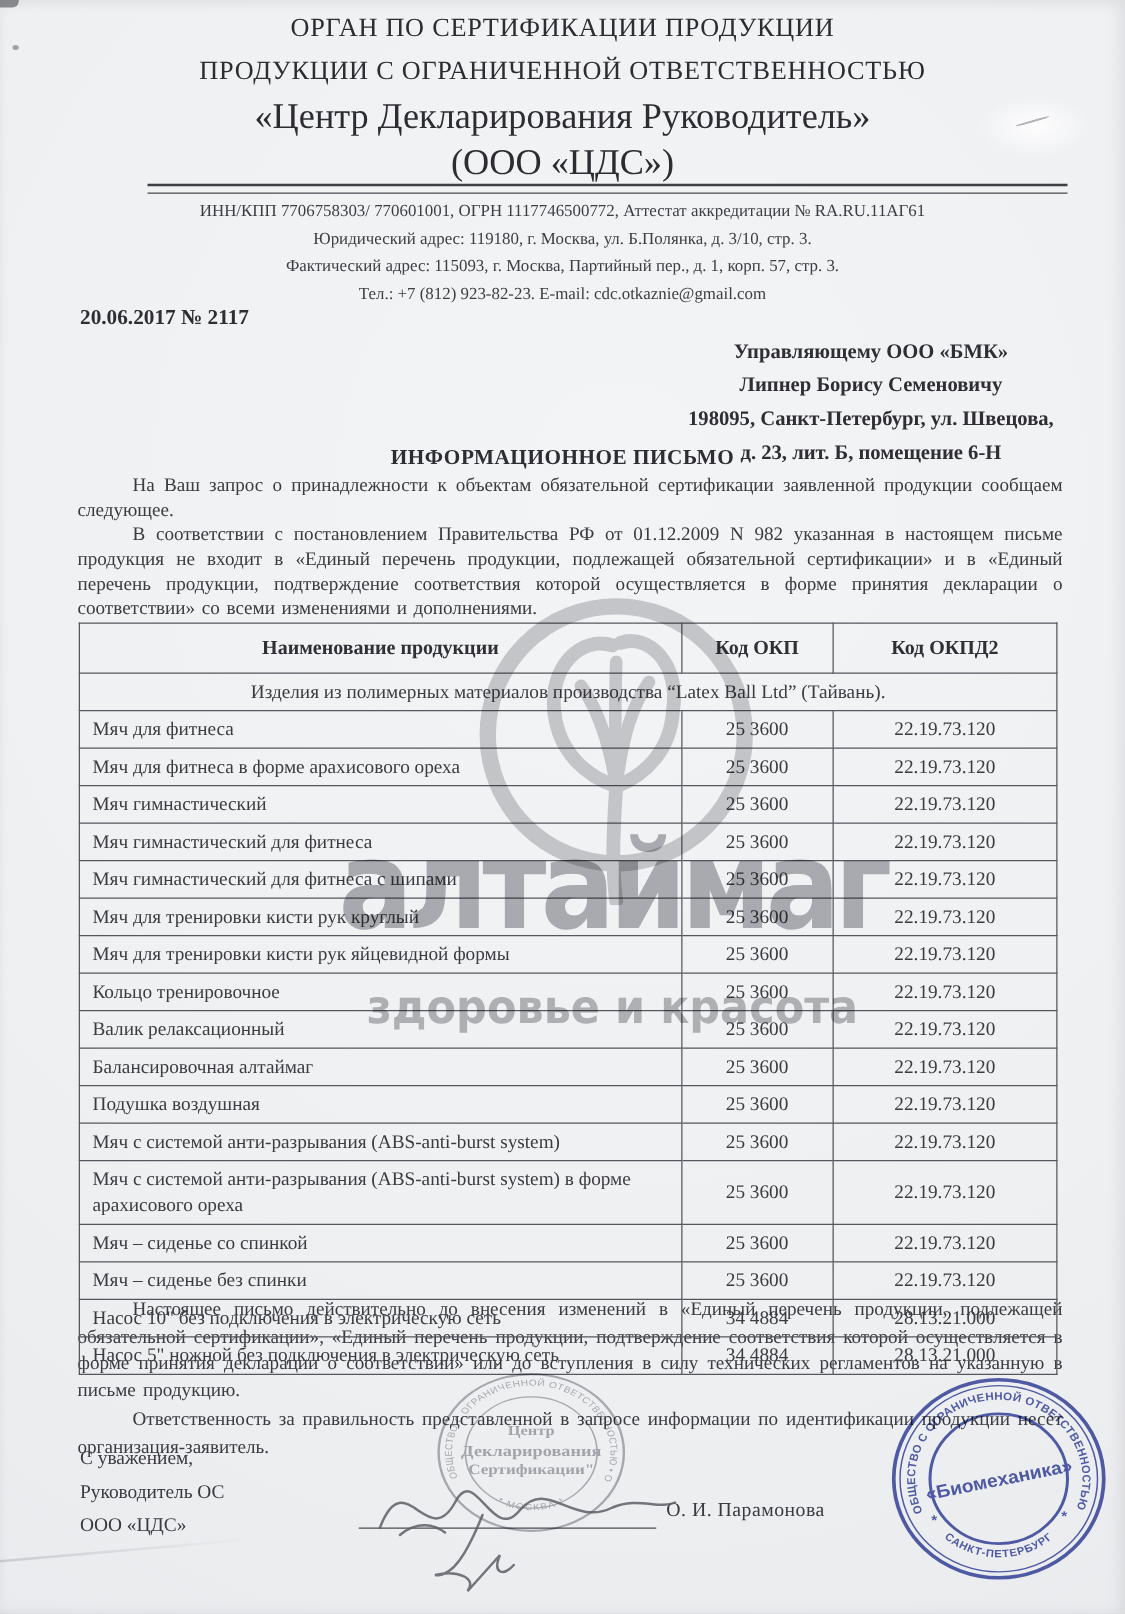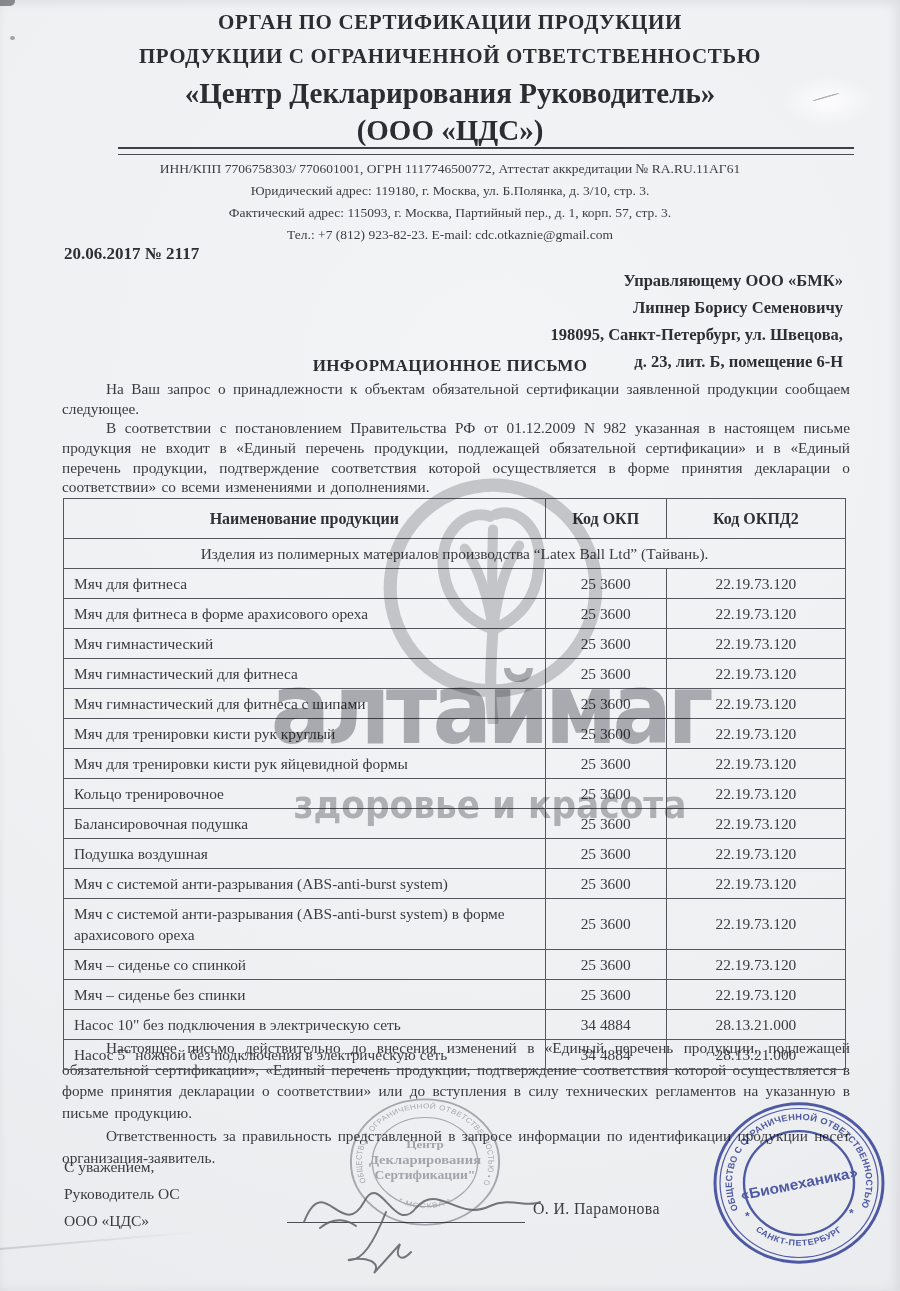--- a/index.html
+++ b/index.html
@@ -4,31 +4,31 @@
 <style>
   html,body{margin:0;padding:0;background:#d8d9dc;}
   .page{
     position:relative;width:900px;height:1291px;margin:0 auto;overflow:hidden;
     background:radial-gradient(120% 90% at 55% 30%, #f3f4f6 0%, #eff0f2 55%, #e9eaed 100%);
     box-shadow:inset -5px 0 12px rgba(40,40,55,.06), inset 0 4px 10px rgba(40,40,55,.04);
     font-family:"Liberation Serif","DejaVu Serif",serif;color:#37373c;
   }
   .abs{position:absolute;}
   
-  .lh{left:0;right:0;text-align:center;font-weight:bold;color:#2c2c32;}
+  .lh{left:0;right:0;text-align:center;font-weight:normal;color:#2c2c32;}
   .lh-t1{top:10px;font-size:21px;letter-spacing:.6px;}
   .lh-t2{top:44px;font-size:21px;letter-spacing:.6px;}
   .lh-t3{top:77px;font-size:29px;}
   .lh-t4{top:114px;font-size:29px;}
   .rule{top:147px;left:118px;width:736px;height:5px;
     border-top:2.5px solid #3f3f46;border-bottom:1.5px solid #4a4a52;}
   .contacts{top:158px;left:0;right:0;text-align:center;font-size:13.5px;line-height:22px;color:#3d3d44;}
   
   .date{top:244px;left:64px;font-weight:bold;font-size:17px;color:#2e2e34;}
-  .addr{top:267px;right:57px;text-align:right;font-weight:bold;font-size:16.5px;line-height:27px;color:#2e2e34;}
+  .addr{top:267px;right:57px;text-align:center;font-weight:bold;font-size:16.5px;line-height:27px;color:#2e2e34;}
   .title{top:356px;left:0;right:0;text-align:center;font-weight:bold;font-size:17px;letter-spacing:.4px;color:#2d2d33;}
   
   .para{left:62px;width:788px;font-size:15.3px;line-height:20.4px;text-align:justify;
         text-indent:44px;margin:0;color:#3a3a40;word-spacing:1.5px;}
   .p1{top:379px;}
   .p2{top:418px;line-height:19.8px;}
   .closing{top:1037px;}
   .closing p{margin:0 0 2px 0;font-size:15.3px;line-height:21.6px;text-align:justify;text-indent:44px;word-spacing:2px;}
   
   .doc-table{position:absolute;top:498px;left:63px;width:783px;border-collapse:collapse;
@@ -149,21 +149,26 @@
           <td class="name">Мяч для тренировки кисти рук яйцевидной формы</td>
           <td class="code">25 3600</td>
           <td class="code">22.19.73.120</td>
         </tr>
         <tr>
           <td class="name">Кольцо тренировочное</td>
           <td class="code">25 3600</td>
           <td class="code">22.19.73.120</td>
         </tr>
         <tr>
-          <td class="name">Балансировочная подушка</td>
+          <td class="name">Валик релаксационный</td>
+          <td class="code">25 3600</td>
+          <td class="code">22.19.73.120</td>
+        </tr>
+        <tr>
+          <td class="name">Балансировочная алтаймаг</td>
           <td class="code">25 3600</td>
           <td class="code">22.19.73.120</td>
         </tr>
         <tr>
           <td class="name">Подушка воздушная</td>
           <td class="code">25 3600</td>
           <td class="code">22.19.73.120</td>
         </tr>
         <tr>
           <td class="name">Мяч с системой анти-разрывания (ABS-anti-burst system)</td>

